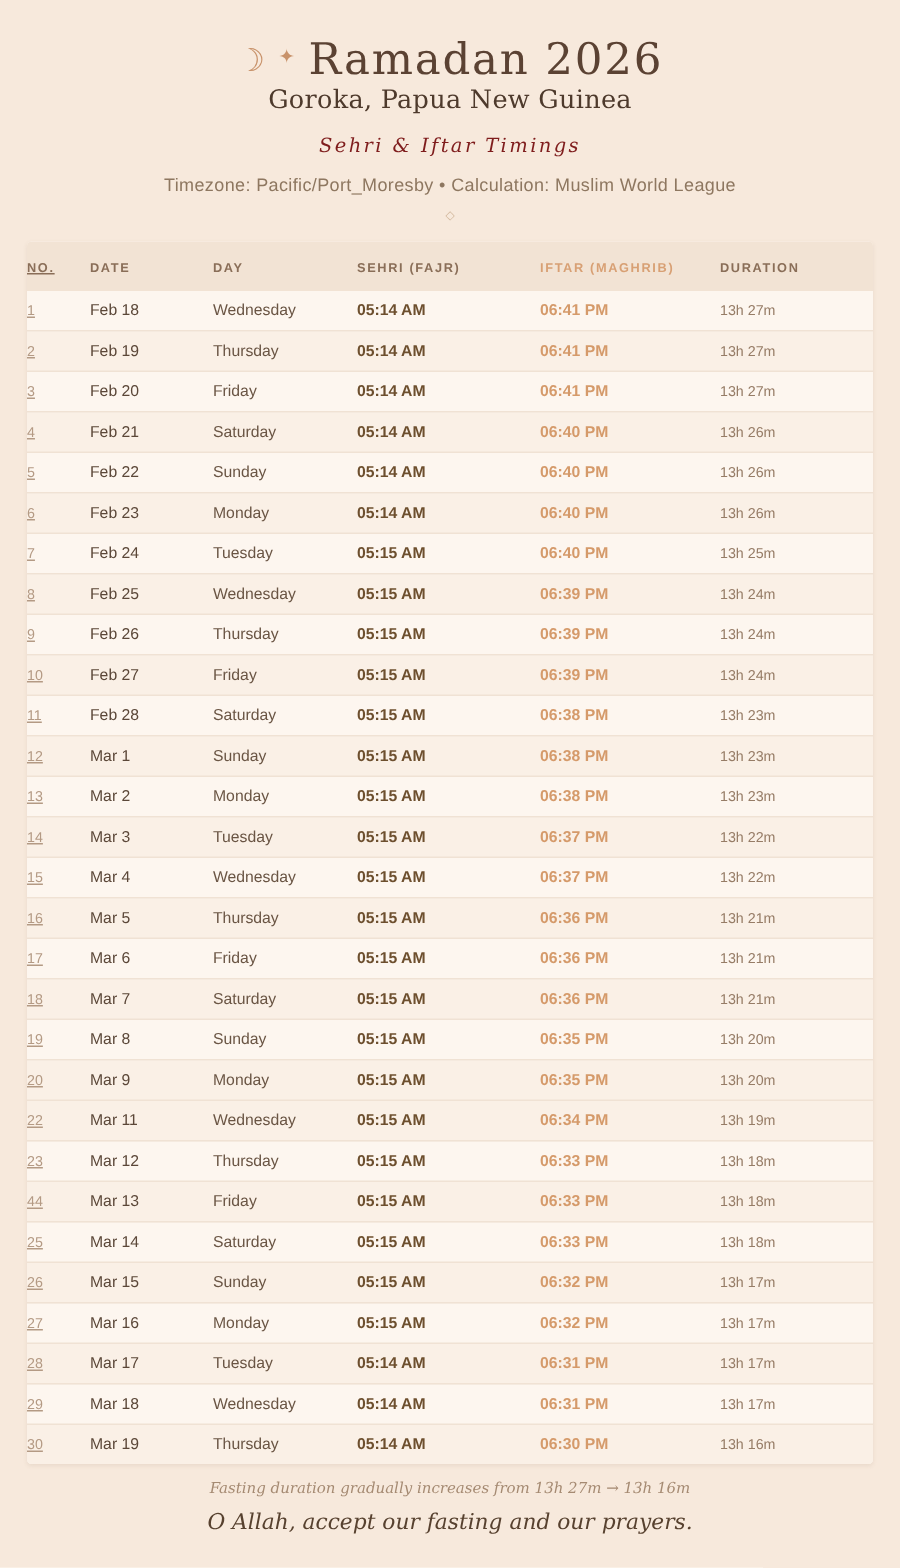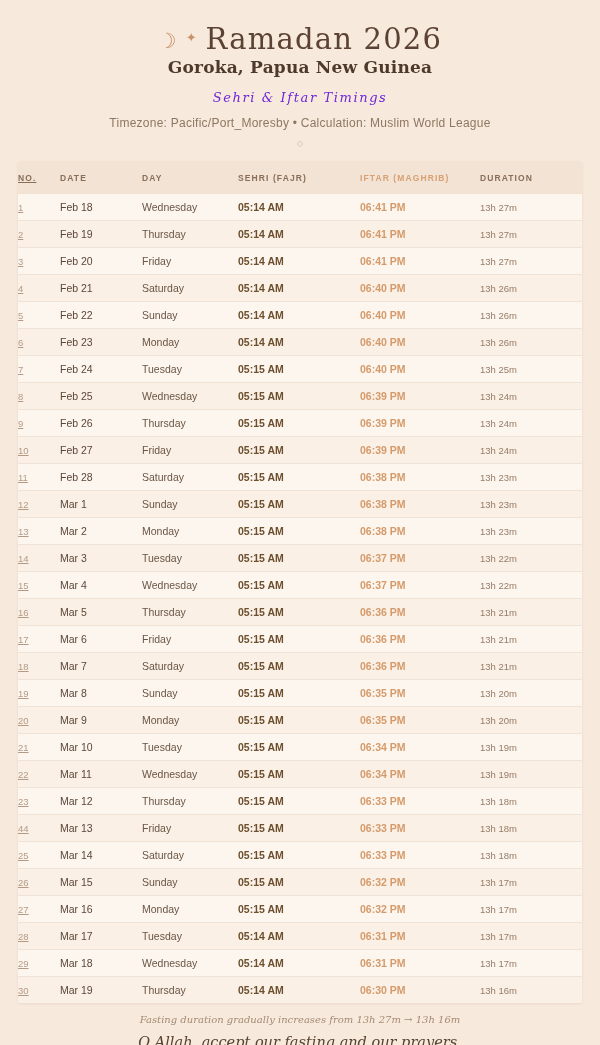--- a/index.html
+++ b/index.html
@@ -48,30 +48,30 @@
   .main-title {
     font-family: "DejaVu Serif", serif;
     font-size: 29px;
     letter-spacing: 1.2px;
     color: #5b4233;
     font-weight: normal;
   }
   .subtitle {
     font-family: "DejaVu Serif", serif;
     font-size: 17px;
-    font-weight: bold;
+    font-weight: normal;
     color: #4e3a2c;
     margin-top: 1px;
     letter-spacing: 0.2px;
   }
   .sehri-iftar {
     font-family: "DejaVu Serif", serif;
     font-style: italic;
     font-size: 13px;
-    color: #6d28d9;
+    color: #7f1d1d;
     letter-spacing: 1.6px;
     margin-top: 13px;
   }
   .meta-line {
     font-size: 12px;
     color: #8e7760;
     margin-top: 11px;
     letter-spacing: 0.25px;
   }
   .diamond {
@@ -328,28 +328,20 @@
             <td class="c-dur">13h 20m</td>
           </tr>
           <tr class="alt">
             <td class="c-no">20</td>
             <td class="c-date">Mar 9</td>
             <td class="c-day">Monday</td>
             <td class="c-sehri">05:15 AM</td>
             <td class="c-iftar">06:35 PM</td>
             <td class="c-dur">13h 20m</td>
           </tr>
-          <tr>
-            <td class="c-no">21</td>
-            <td class="c-date">Mar 10</td>
-            <td class="c-day">Tuesday</td>
-            <td class="c-sehri">05:15 AM</td>
-            <td class="c-iftar">06:34 PM</td>
-            <td class="c-dur">13h 19m</td>
-          </tr>
           <tr class="alt">
             <td class="c-no">22</td>
             <td class="c-date">Mar 11</td>
             <td class="c-day">Wednesday</td>
             <td class="c-sehri">05:15 AM</td>
             <td class="c-iftar">06:34 PM</td>
             <td class="c-dur">13h 19m</td>
           </tr>
           <tr>
             <td class="c-no">23</td>

